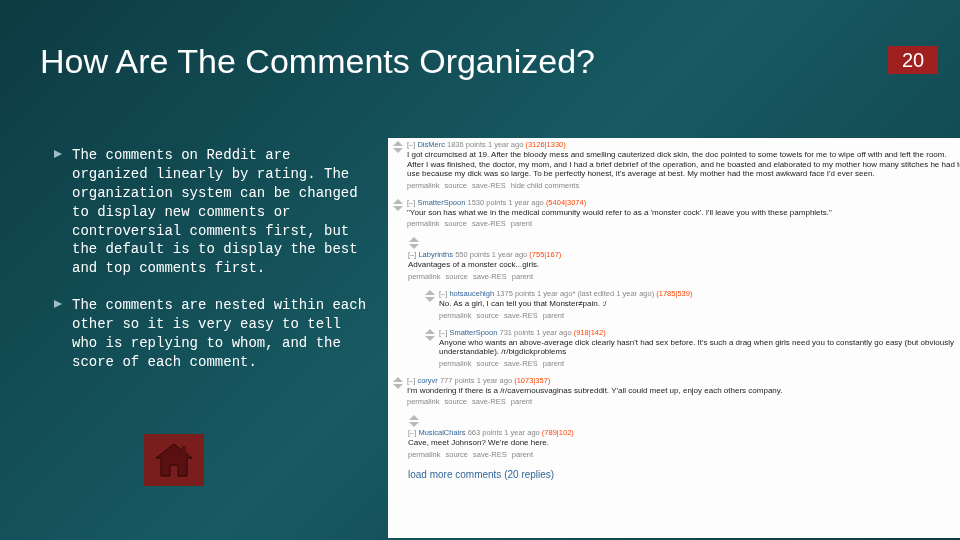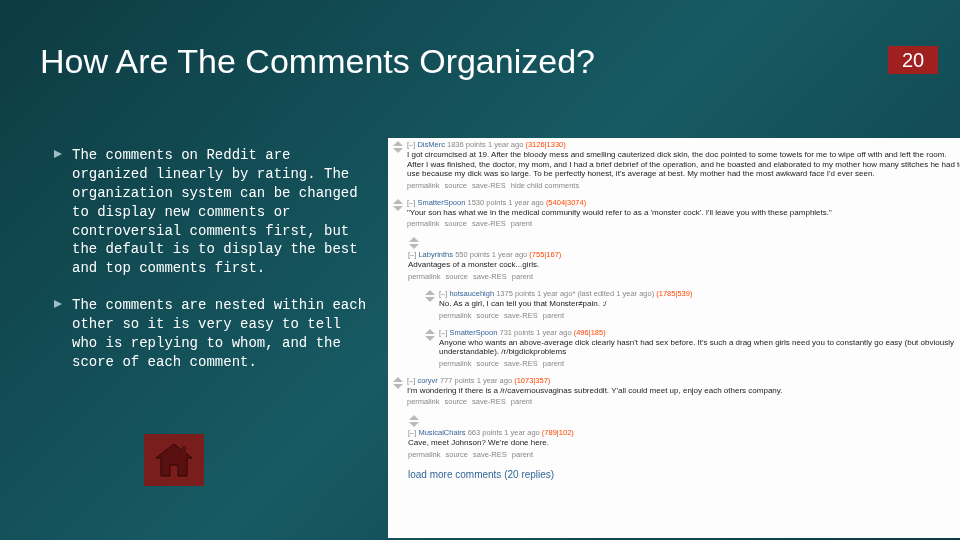--- a/index.html
+++ b/index.html
@@ -207,21 +207,21 @@
           <div class="c-body">No. As a girl, I can tell you that Monster≠pain. :/</div>
           <div class="c-actions"><span>permalink</span><span>source</span><span>save-RES</span><span>parent</span></div>
         </div>
       </div>
       <div class="c-row indent-2 blockarea">
         <div class="votes">
           <div class="arrow up"></div>
           <div class="arrow down"></div>
         </div>
         <div class="c-content">
-          <div class="tagline">[–] <span class="author">SmatterSpoon</span> 731 points 1 year ago <span class="scoretag">(496|185)</span></div>
+          <div class="tagline">[–] <span class="author">SmatterSpoon</span> 731 points 1 year ago <span class="scoretag">(918|142)</span></div>
           <div class="c-body">Anyone who wants an above-average dick clearly hasn't had sex before. It's such a drag when girls need you to constantly go easy (but obviously understandable).
 /r/bigdickproblems</div>
           <div class="c-actions"><span>permalink</span><span>source</span><span>save-RES</span><span>parent</span></div>
         </div>
       </div>
       <div class="c-row indent-0 blockarea">
         <div class="votes">
           <div class="arrow up"></div>
           <div class="arrow down"></div>
         </div>

